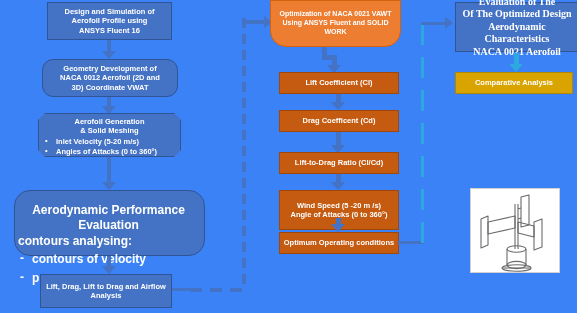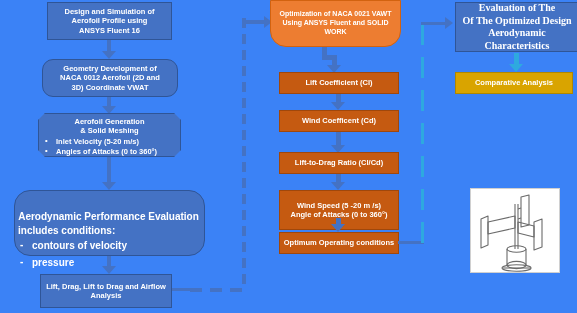--- a/index.html
+++ b/index.html
@@ -164,24 +164,24 @@
     <span class="line">&amp; Solid Meshing</span>
     <ul class="bullets" style="margin-top:1px; padding-left:6px;">
       <li>Inlet Velocity (5-20 m/s)</li>
       <li>Angles of Attacks (0 to 360°)</li>
     </ul>
   </div>
 
   <div class="solid-v" style="left:107px; top:157px; width:4px; height:26px;"></div>
   <div class="arrow-down" style="left:102px; top:182px;"></div>
 
-  <div class="node blue-round-lg" style="left:14px; top:190px; width:191px; height:66px; font-size:10px;
-              align-items:flex-start; justify-content:flex-start; padding:20px 5px 0 3px;">
+  <div class="node blue-round-lg" style="left:14px; top:190px; width:191px; height:66px; font-size:12px;
+              align-items:flex-start; justify-content:flex-start; padding:12px 5px 0 3px;">
     <span class="line" style="text-align:center;">Aerodynamic Performance Evaluation</span>
-    <span class="hdr-left" style="margin-top:1px;">includes conditions:</span>
+    <span class="hdr-left" style="margin-top:1px;">contours analysing:</span>
     <ul class="bullets bullets-dash" style="margin-top:3px;">
       <li style="margin-bottom:4px;">contours of velocity</li>
       <li style="margin-bottom:16px;">pressure</li>
     </ul>
   </div>
 
   <div class="solid-v" style="left:107px; top:256px; width:4px; height:11px;"></div>
   <div class="arrow-down" style="left:102px; top:266px;"></div>
 
   <div class="node blue-rect" style="left:40px; top:274px; width:132px; height:34px; font-size:7.5px;">
@@ -207,21 +207,21 @@
   <div class="arrow-down" style="left:327px; top:65px;"></div>
 
   <div class="node orange-rect" style="left:279px; top:72px; width:120px; height:22px; font-size:7.5px;">
     <span class="line">Lift  Coefficient (Cl)</span>
   </div>
 
   <div class="solid-v" style="left:336px; top:94px; width:5px; height:9px;"></div>
   <div class="arrow-down" style="left:331px; top:102px;"></div>
 
   <div class="node orange-rect" style="left:279px; top:110px; width:120px; height:22px; font-size:7.5px;">
-    <span class="line">Wind Coefficent (Cd)</span>
+    <span class="line">Drag Coefficent (Cd)</span>
   </div>
 
   <div class="solid-v" style="left:336px; top:132px; width:5px; height:15px;"></div>
   <div class="arrow-down" style="left:331px; top:145px;"></div>
 
   <div class="node orange-rect" style="left:279px; top:152px; width:120px; height:22px; font-size:7.5px;">
     <span class="line">Lift-to-Drag Ratio (Cl/Cd)</span>
   </div>
 
   <div class="solid-v" style="left:336px; top:174px; width:5px; height:9px;"></div>
@@ -241,20 +241,21 @@
 
   <div class="solid-h" style="left:398px; top:241px; width:26px; height:3px;"></div>
   <div class="dash-v-cyan" style="left:421px; top:24px; width:3px; height:220px;"></div>
   <div class="solid-h" style="left:421px; top:22px; width:27px; height:3px;"></div>
   <div class="arrow-right" style="left:445px; top:17px;"></div>
 
   <div class="node blue-rect serif" style="left:455px; top:2px; width:124px; height:50px; font-size:10px;">
     <span class="line">Evaluation of The</span>
     <span class="line">Of The Optimized Design</span>
     <span class="line">Aerodynamic Characteristics</span>
+    <span class="line">NACA 0021 Aerofoil</span>
   </div>
 
   <div class="solid-v-cy" style="left:514px; top:53px; width:5px; height:13px;"></div>
   <div class="arrow-down-cyan" style="left:509px; top:64px;"></div>
 
   <div class="node gold-rect" style="left:455px; top:72px; width:118px; height:22px; font-size:7.5px;">
     <span class="line">Comparative Analysis</span>
   </div>
 
   <div class="vawt-img" style="left:470px; top:188px; width:88px; height:83px;">

